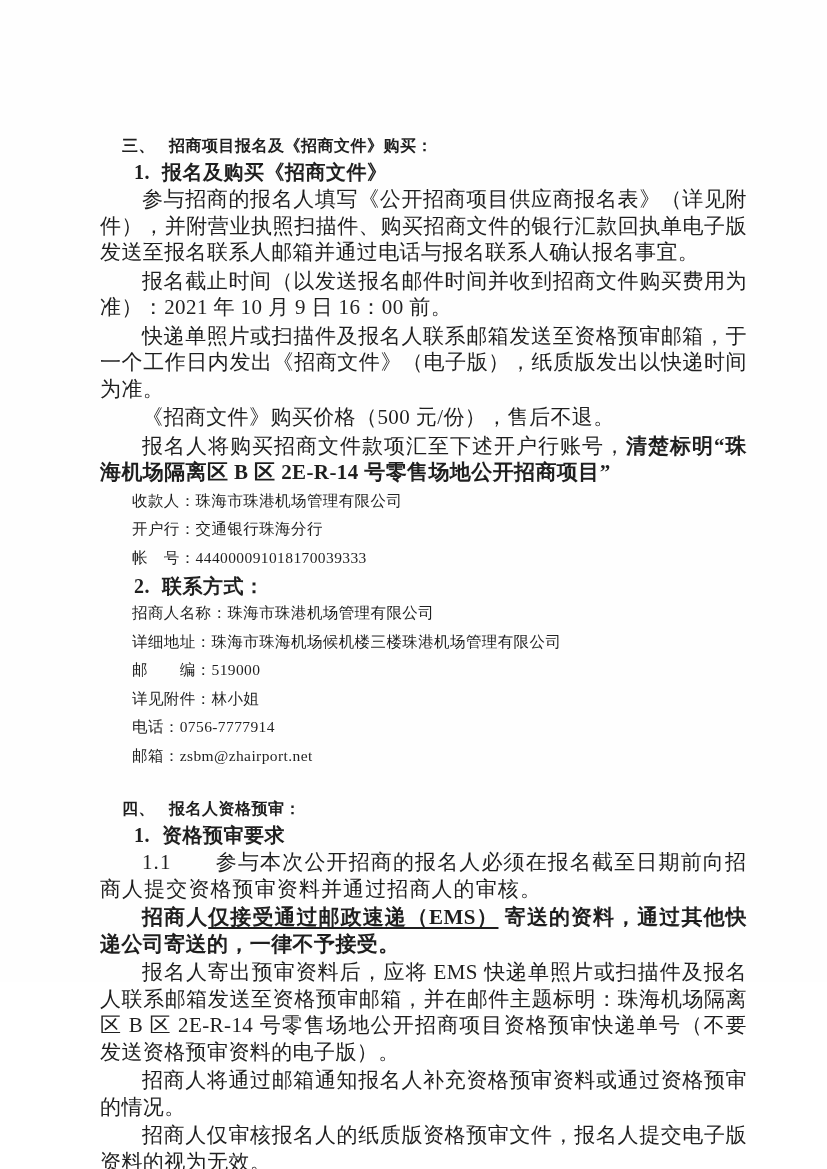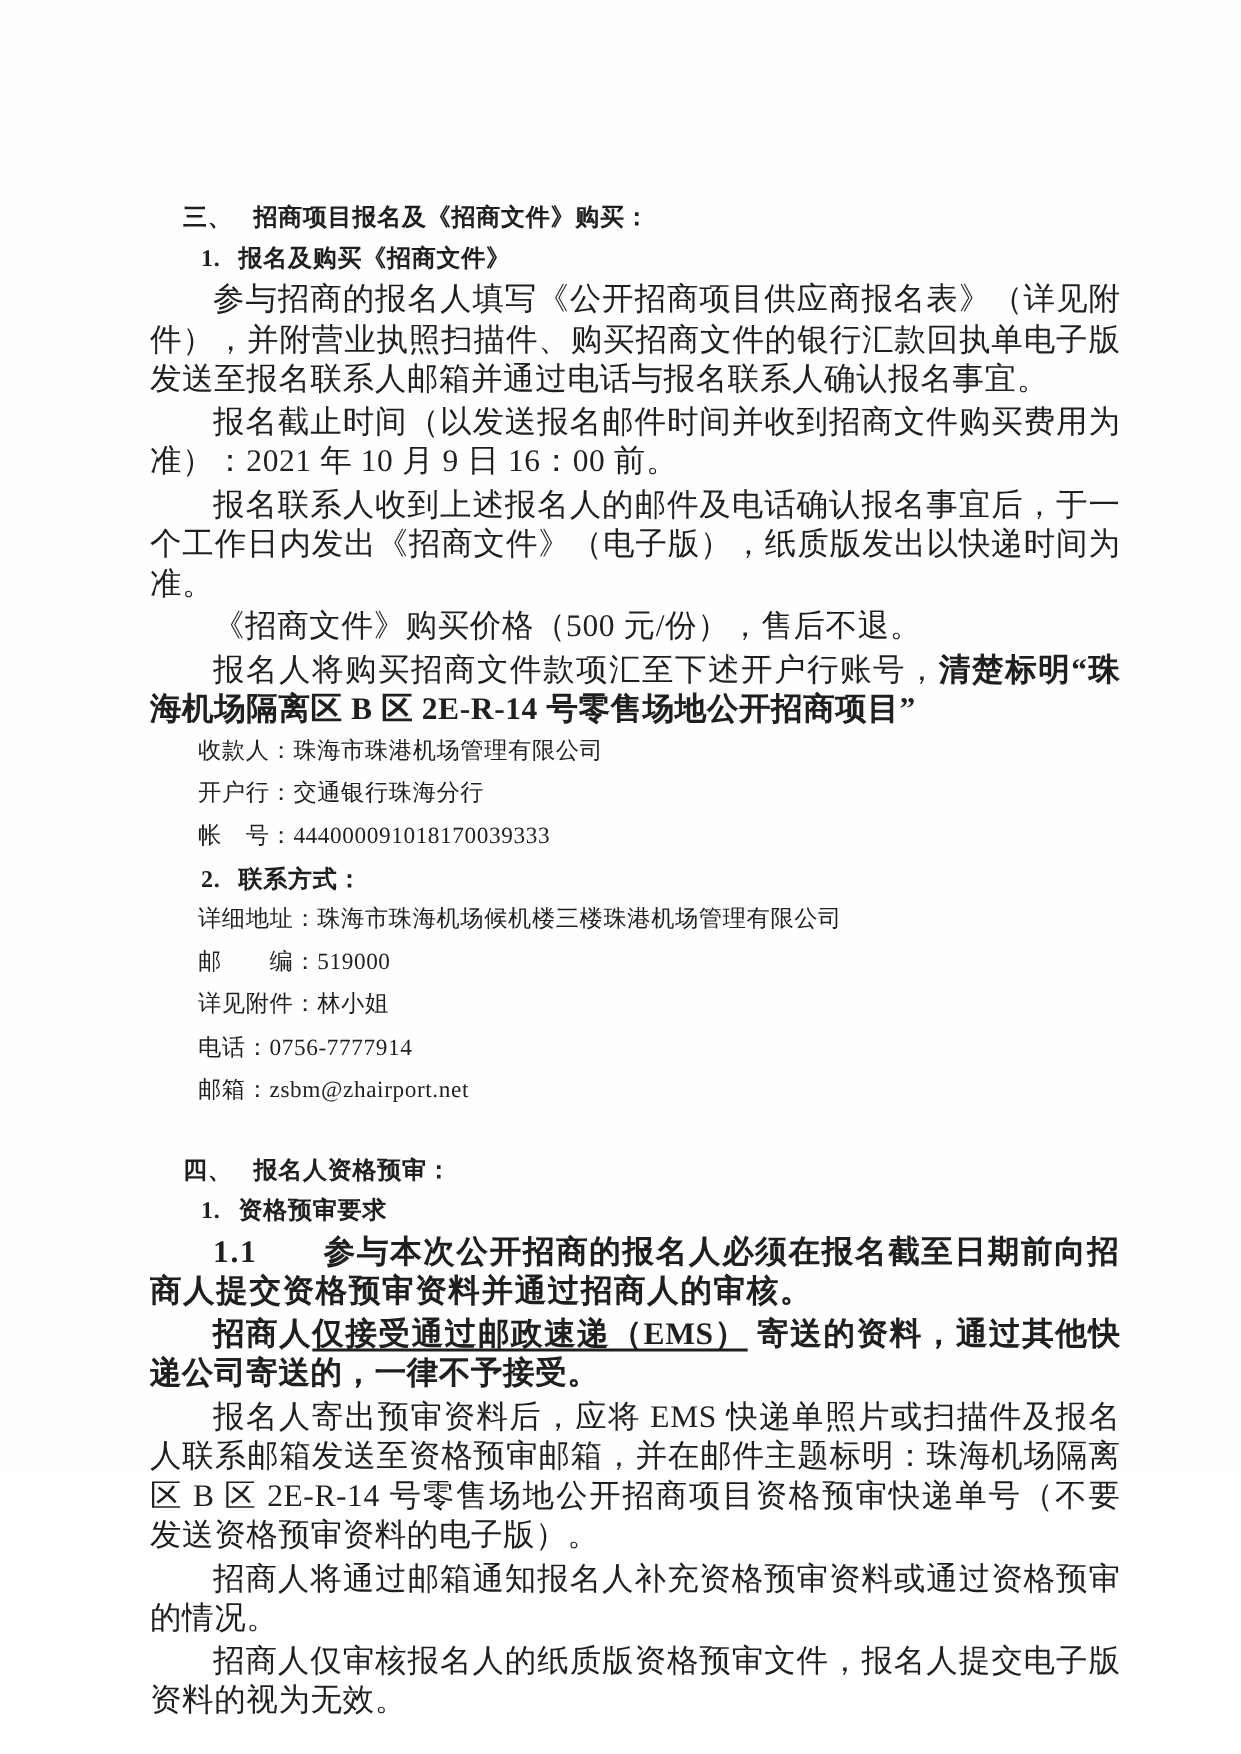--- a/index.html
+++ b/index.html
@@ -25,21 +25,21 @@
     font-weight: 700;
     font-size: 16px;
     line-height: 27px;
     padding-left: 22px;
     letter-spacing: 0.5px;
     margin: 0;
   }
   .sec-heading .h-num { margin-right: 14px; }
   .list-item {
     font-weight: 700;
-    font-size: 16px;
+    font-size: 20px;
     line-height: 27px;
     padding-left: 34px;
     letter-spacing: 0.5px;
     margin: 0;
   }
   .list-item .li-num { margin-right: 12px; }
   .para {
     font-size: 21px;
     line-height: 26.5px;
     margin: 0 0 2px 0;
@@ -49,54 +49,55 @@
   }
   .label-line {
     font-size: 15.5px;
     line-height: 26.5px;
     margin: 0 0 2px 0;
     padding-left: 32px;
     letter-spacing: 0.4px;
   }
   .bold { font-weight: 700; }
   .underline { text-decoration: underline; text-underline-offset: 3px; }
-  .sub-clause { letter-spacing: 1.1px; font-weight: bold; }
+  .sub-clause { letter-spacing: 1.1px; }
   .section-gap { margin-top: 26px; }
 </style>
 </head>
 <body>
 
 <div class="page">
 
   <div class="sec-heading">
     <span class="h-num">三、</span><span>招商项目报名及《招商文件》购买：</span>
   </div>
 
   <div class="list-item">
     <span class="li-num">1.</span><span>报名及购买《招商文件》</span>
   </div>
 
   <p class="para">参与招商的报名人填写《公开招商项目供应商报名表》（详见附件），并附营业执照扫描件、购买招商文件的银行汇款回执单电子版发送至报名联系人邮箱并通过电话与报名联系人确认报名事宜。</p>
 
   <p class="para">报名截止时间（以发送报名邮件时间并收到招商文件购买费用为准）：2021 年 10 月 9 日 16：00 前。</p>
 
-  <p class="para">报名联系人收到上述报名人的邮件及电话确认报名事宜后，于一个工作日内发出《招商文件》（电子版），纸质版发出以快递时间为准。</p>
+  <p class="para">快递单照片或扫描件及报名人联系邮箱发送至资格预审邮箱，于一个工作日内发出《招商文件》（电子版），纸质版发出以快递时间为准。</p>
 
   <p class="para">《招商文件》购买价格（500 元/份），售后不退。</p>
 
   <p class="para"><span>报名人将购买招商文件款项汇至下述开户行账号，</span><span class="bold">清楚标明“珠海机场隔离区 B 区 2E-R-14 号零售场地公开招商项目”</span></p>
 
   <p class="label-line">收款人：珠海市珠港机场管理有限公司</p>
   <p class="label-line">开户行：交通银行珠海分行</p>
   <p class="label-line">帐　号：444000091018170039333</p>
 
   <div class="list-item">
     <span class="li-num">2.</span><span>联系方式：</span>
   </div>
 
+  <p class="label-line">招商人名称：珠海市珠港机场管理有限公司</p>
   <p class="label-line">详细地址：珠海市珠海机场候机楼三楼珠港机场管理有限公司</p>
   <p class="label-line">邮　　编：519000</p>
   <p class="label-line">详见附件：林小姐</p>
   <p class="label-line">电话：0756-7777914</p>
   <p class="label-line">邮箱：zsbm@zhairport.net</p>
 
   <div class="sec-heading section-gap">
     <span class="h-num">四、</span><span>报名人资格预审：</span>
   </div>
 

